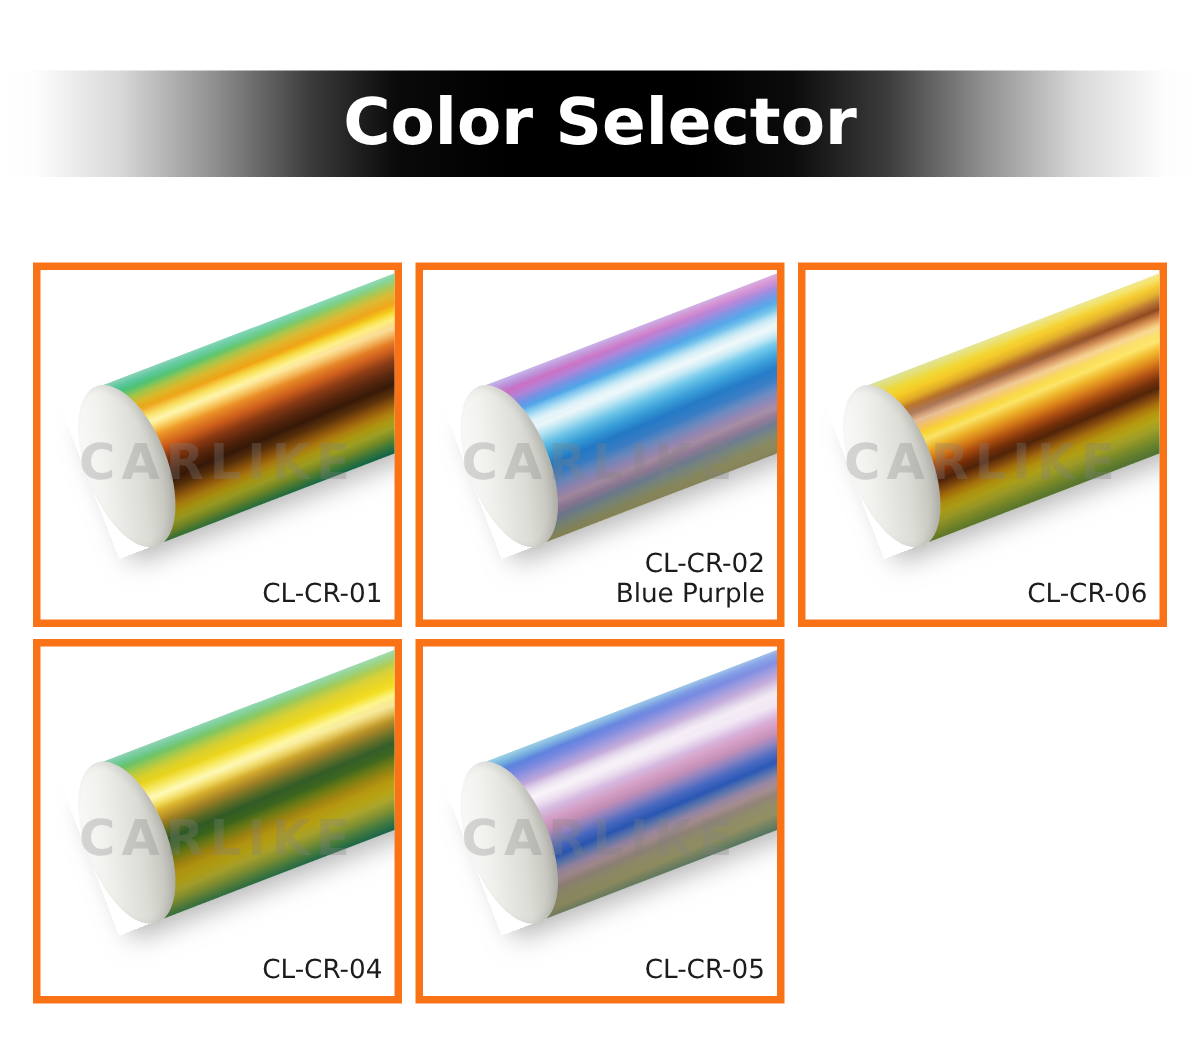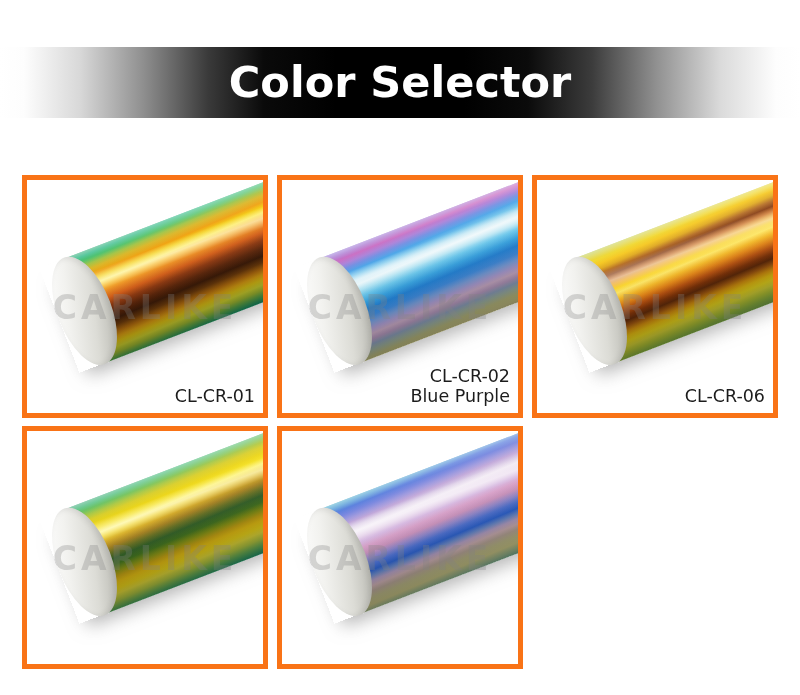--- a/index.html
+++ b/index.html
@@ -287,28 +287,30 @@
     <div class="swatch-card">
       <div class="roll-stage">
         <div class="roll">
           <div class="roll-body irid-4"></div>
           <div class="roll-edge"></div>
           <div class="roll-cap"></div>
         </div>
       </div>
       <div class="watermark">CARLIKE</div>
       <div class="card-label">
+        <span class="label-code">CL-CR-04</span>
       </div>
     </div>
     <div class="swatch-card">
       <div class="roll-stage">
         <div class="roll">
           <div class="roll-body irid-5"></div>
           <div class="roll-edge"></div>
           <div class="roll-cap"></div>
         </div>
       </div>
       <div class="watermark">CARLIKE</div>
       <div class="card-label">
+        <span class="label-code">CL-CR-05</span>
       </div>
     </div>
     <div class="swatch-card empty-slot"></div>
   </div>
 
 </body></html>

